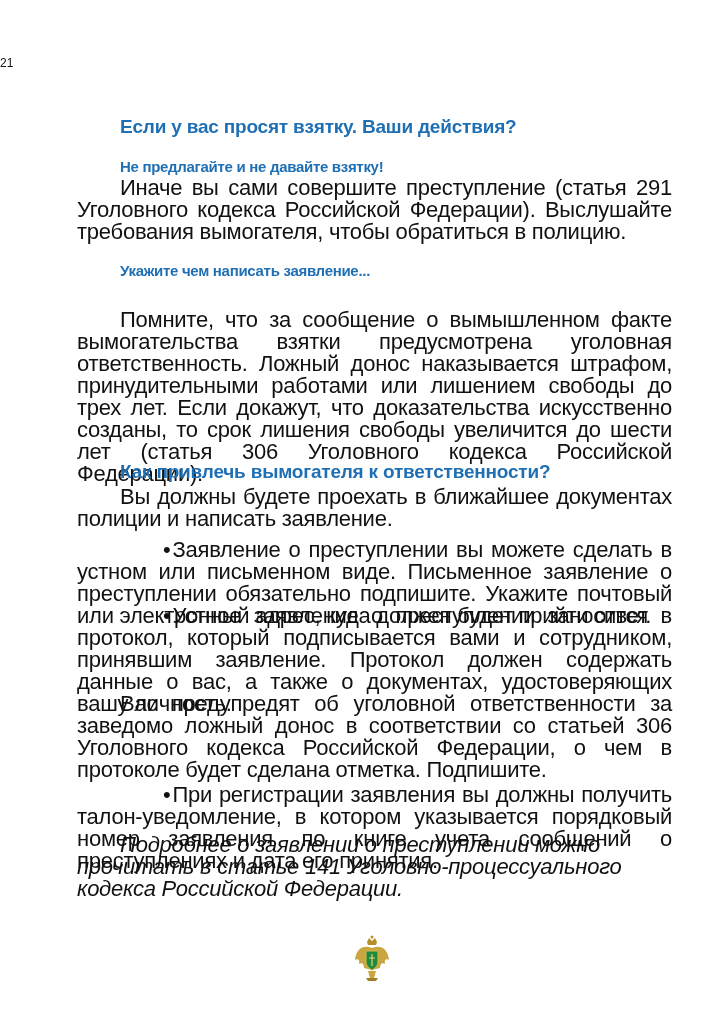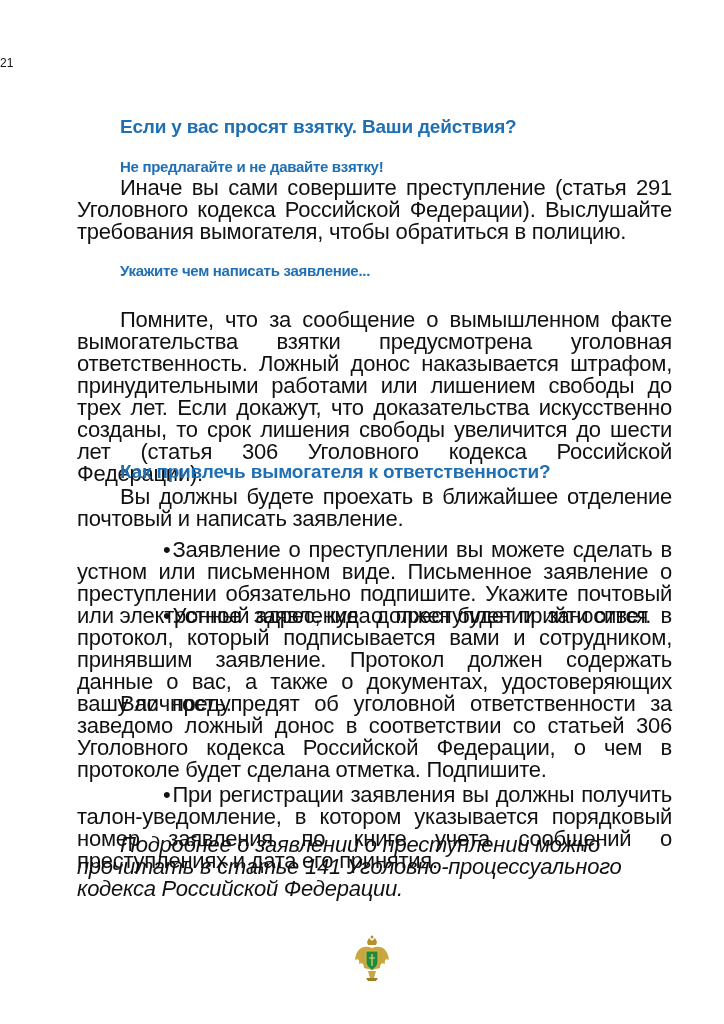--- a/index.html
+++ b/index.html
@@ -42,21 +42,21 @@
 <div class="content">
   <div class="h1" style="top:116px;">Если у вас просят взятку. Ваши действия?</div>
 
   <div class="h2" style="top:158px;">Не предлагайте и не давайте взятку!</div>
   <div class="para" style="top:177px;">Иначе вы сами совершите преступление (статья 291 Уголовного кодекса Российской Федерации). Выслушайте требования вымогателя, чтобы обратиться в полицию.</div>
 
   <div class="h2" style="top:262px;">Укажите чем написать заявление...</div>
   <div class="para" style="top:309px;">Помните, что за сообщение о вымышленном факте вымогательства взятки предусмотрена уголовная ответственность. Ложный донос наказывается штрафом, принудительными работами или лишением свободы до трех лет. Если докажут, что доказательства искусственно созданы, то срок лишения свободы увеличится до шести лет (статья 306 Уголовного кодекса Российской Федерации).</div>
 
   <div class="h1" style="top:461px;">Как привлечь вымогателя к ответственности?</div>
-  <div class="para" style="top:486px;">Вы должны будете проехать в ближайшее отделение почтовый и написать заявление.</div>
+  <div class="para" style="top:486px;">Вы должны будете проехать в ближайшее документах полиции и написать заявление.</div>
 
   <div class="para" style="top:539px;"><span class="bullet-dot">•</span><span>Заявление о преступлении вы можете сделать в устном или письменном виде.  Письменное заявление о преступлении обязательно подпишите. Укажите почтовый или электронный адрес, куда должен будет прийти ответ.</span></div>
 
   <div class="para" style="top:605px;"><span class="bullet-dot">•</span><span>Устное заявление о преступлении заносится в протокол, который подписывается вами и сотрудником, принявшим заявление. Протокол должен содержать данные о вас, а также о документах, удостоверяющих вашу личность.</span></div>
 
   <div class="para" style="top:693px;">Вас предупредят об уголовной ответственности за заведомо ложный донос в соответствии со статьей 306 Уголовного кодекса Российской Федерации, о чем в протоколе будет сделана отметка. Подпишите.</div>
 
   <div class="para" style="top:768px;margin-top:16px;"><span class="bullet-dot">•</span><span>При регистрации заявления вы должны получить талон-уведомление, в котором указывается порядковый номер заявления по книге учета сообщений о преступлениях и дата его принятия.</span></div>
 
   <div class="para italic" style="top:834px;">Подробнее о заявлении о преступлении можно прочитать в статье 141 Уголовно-процессуального кодекса Российской Федерации.</div>

